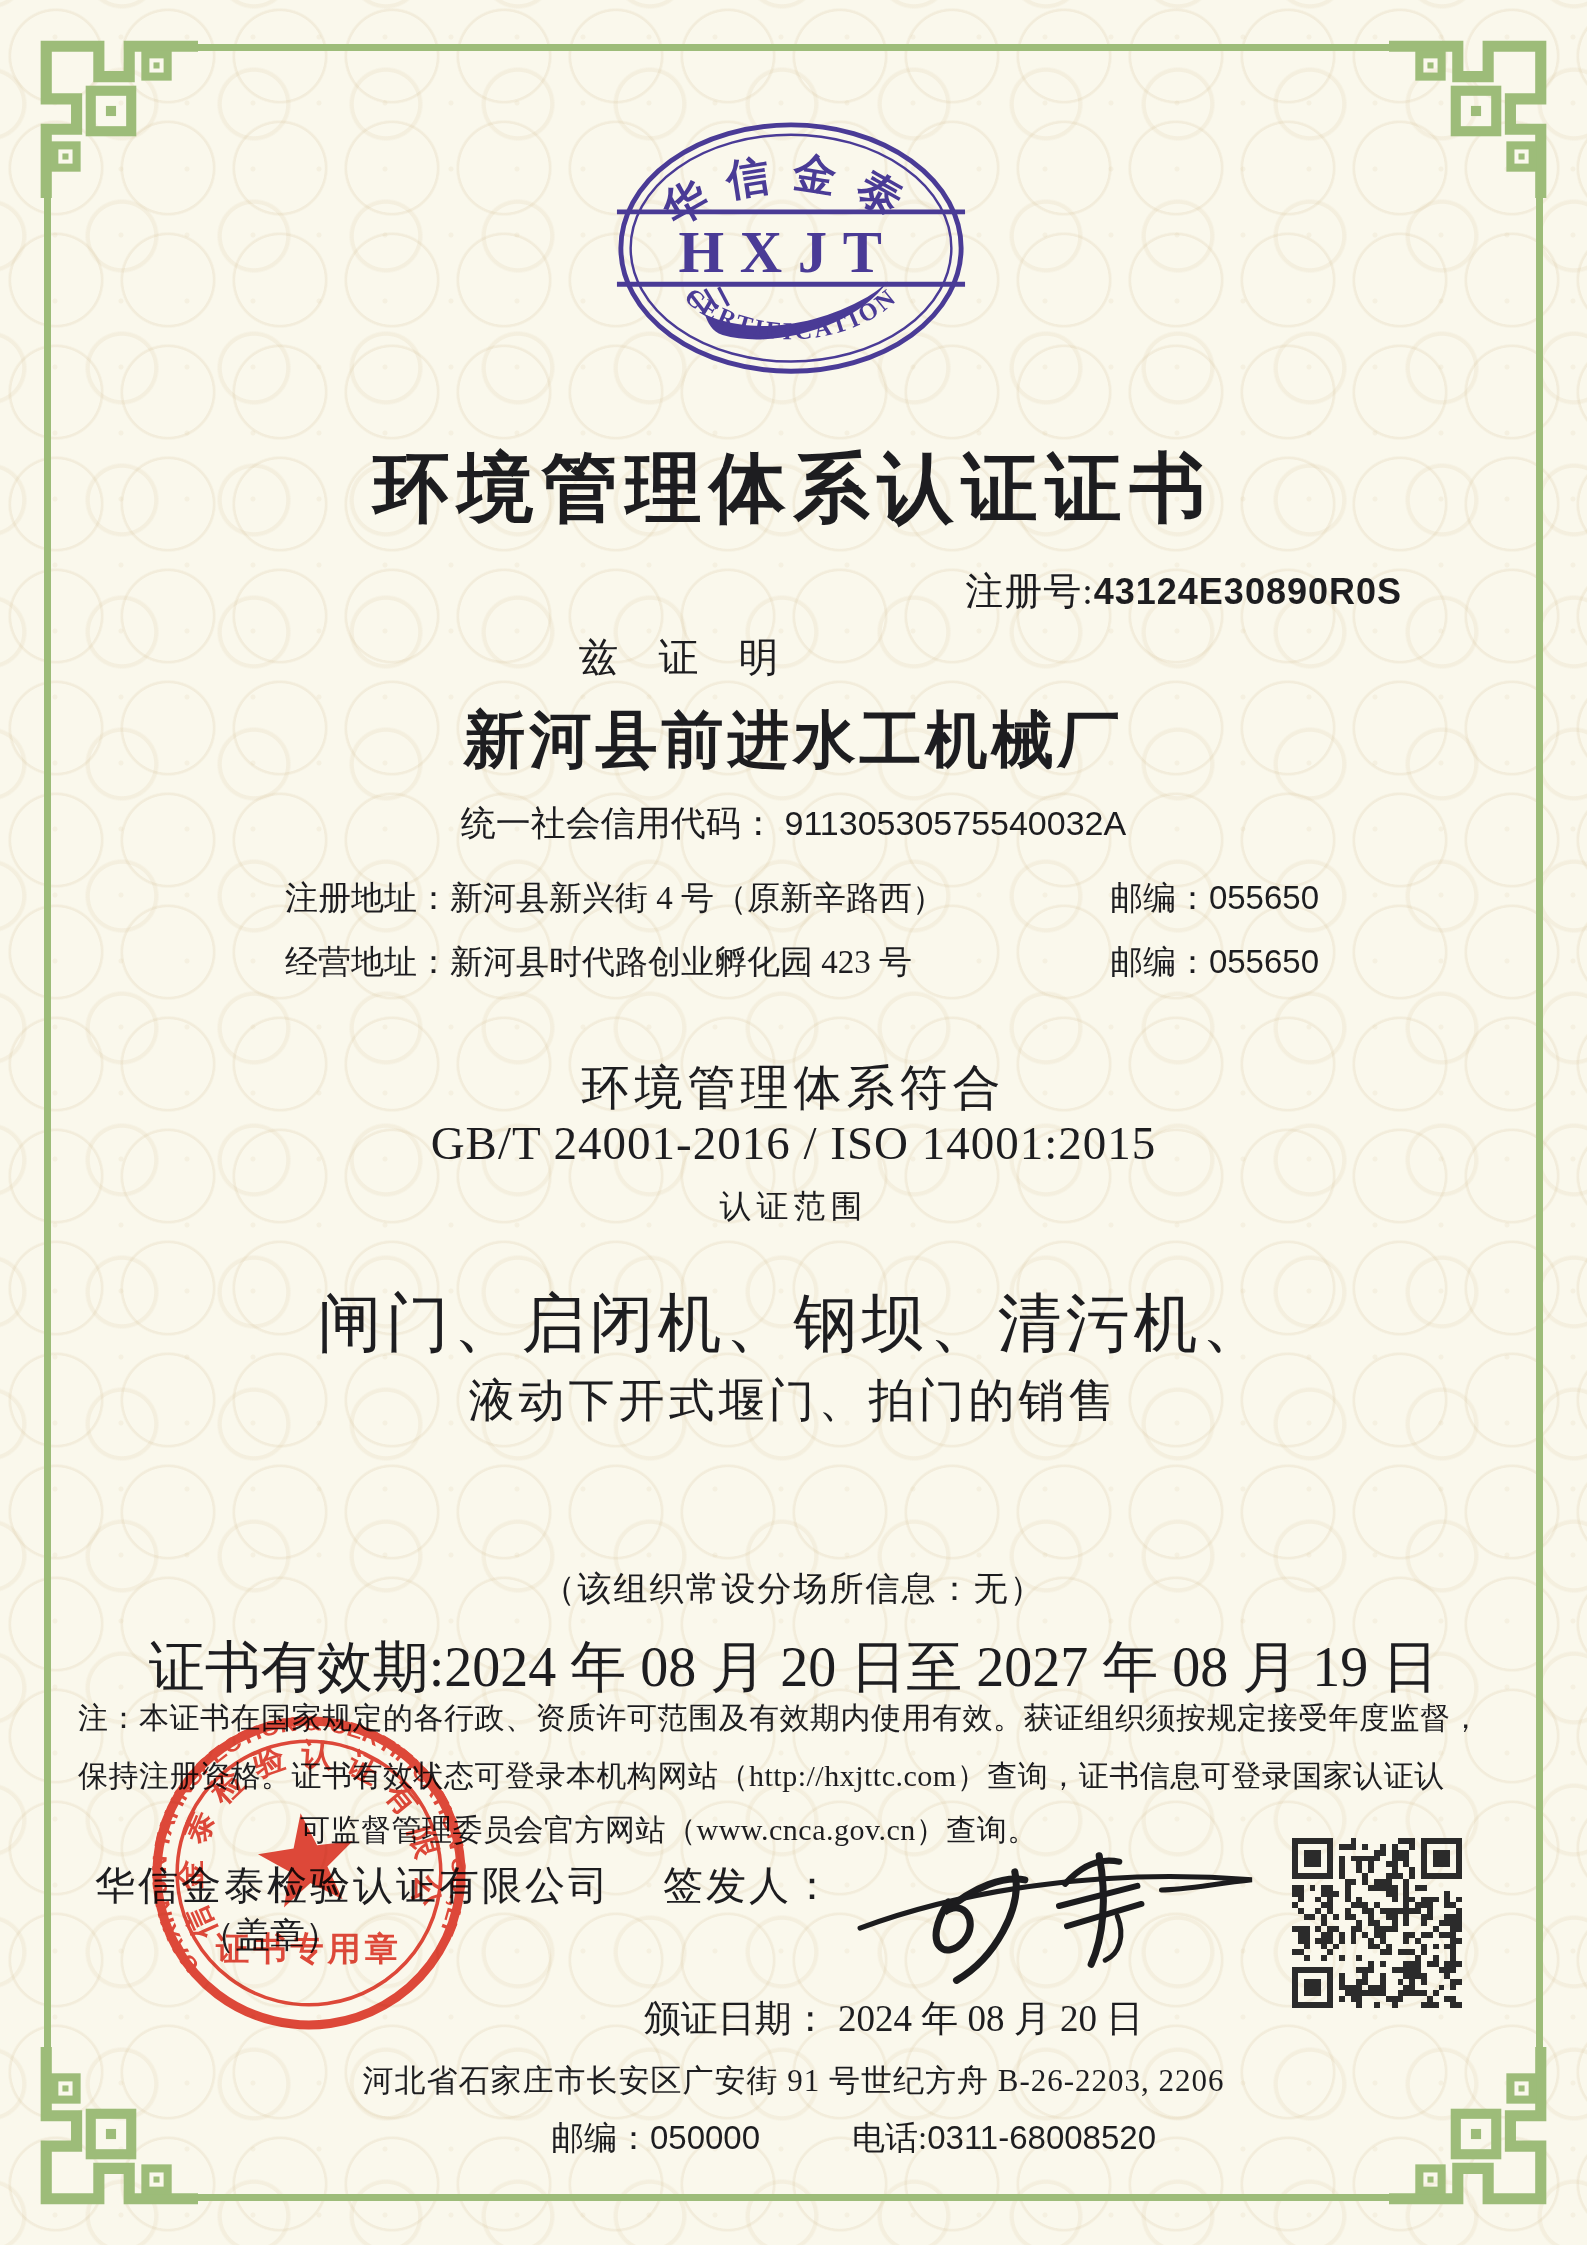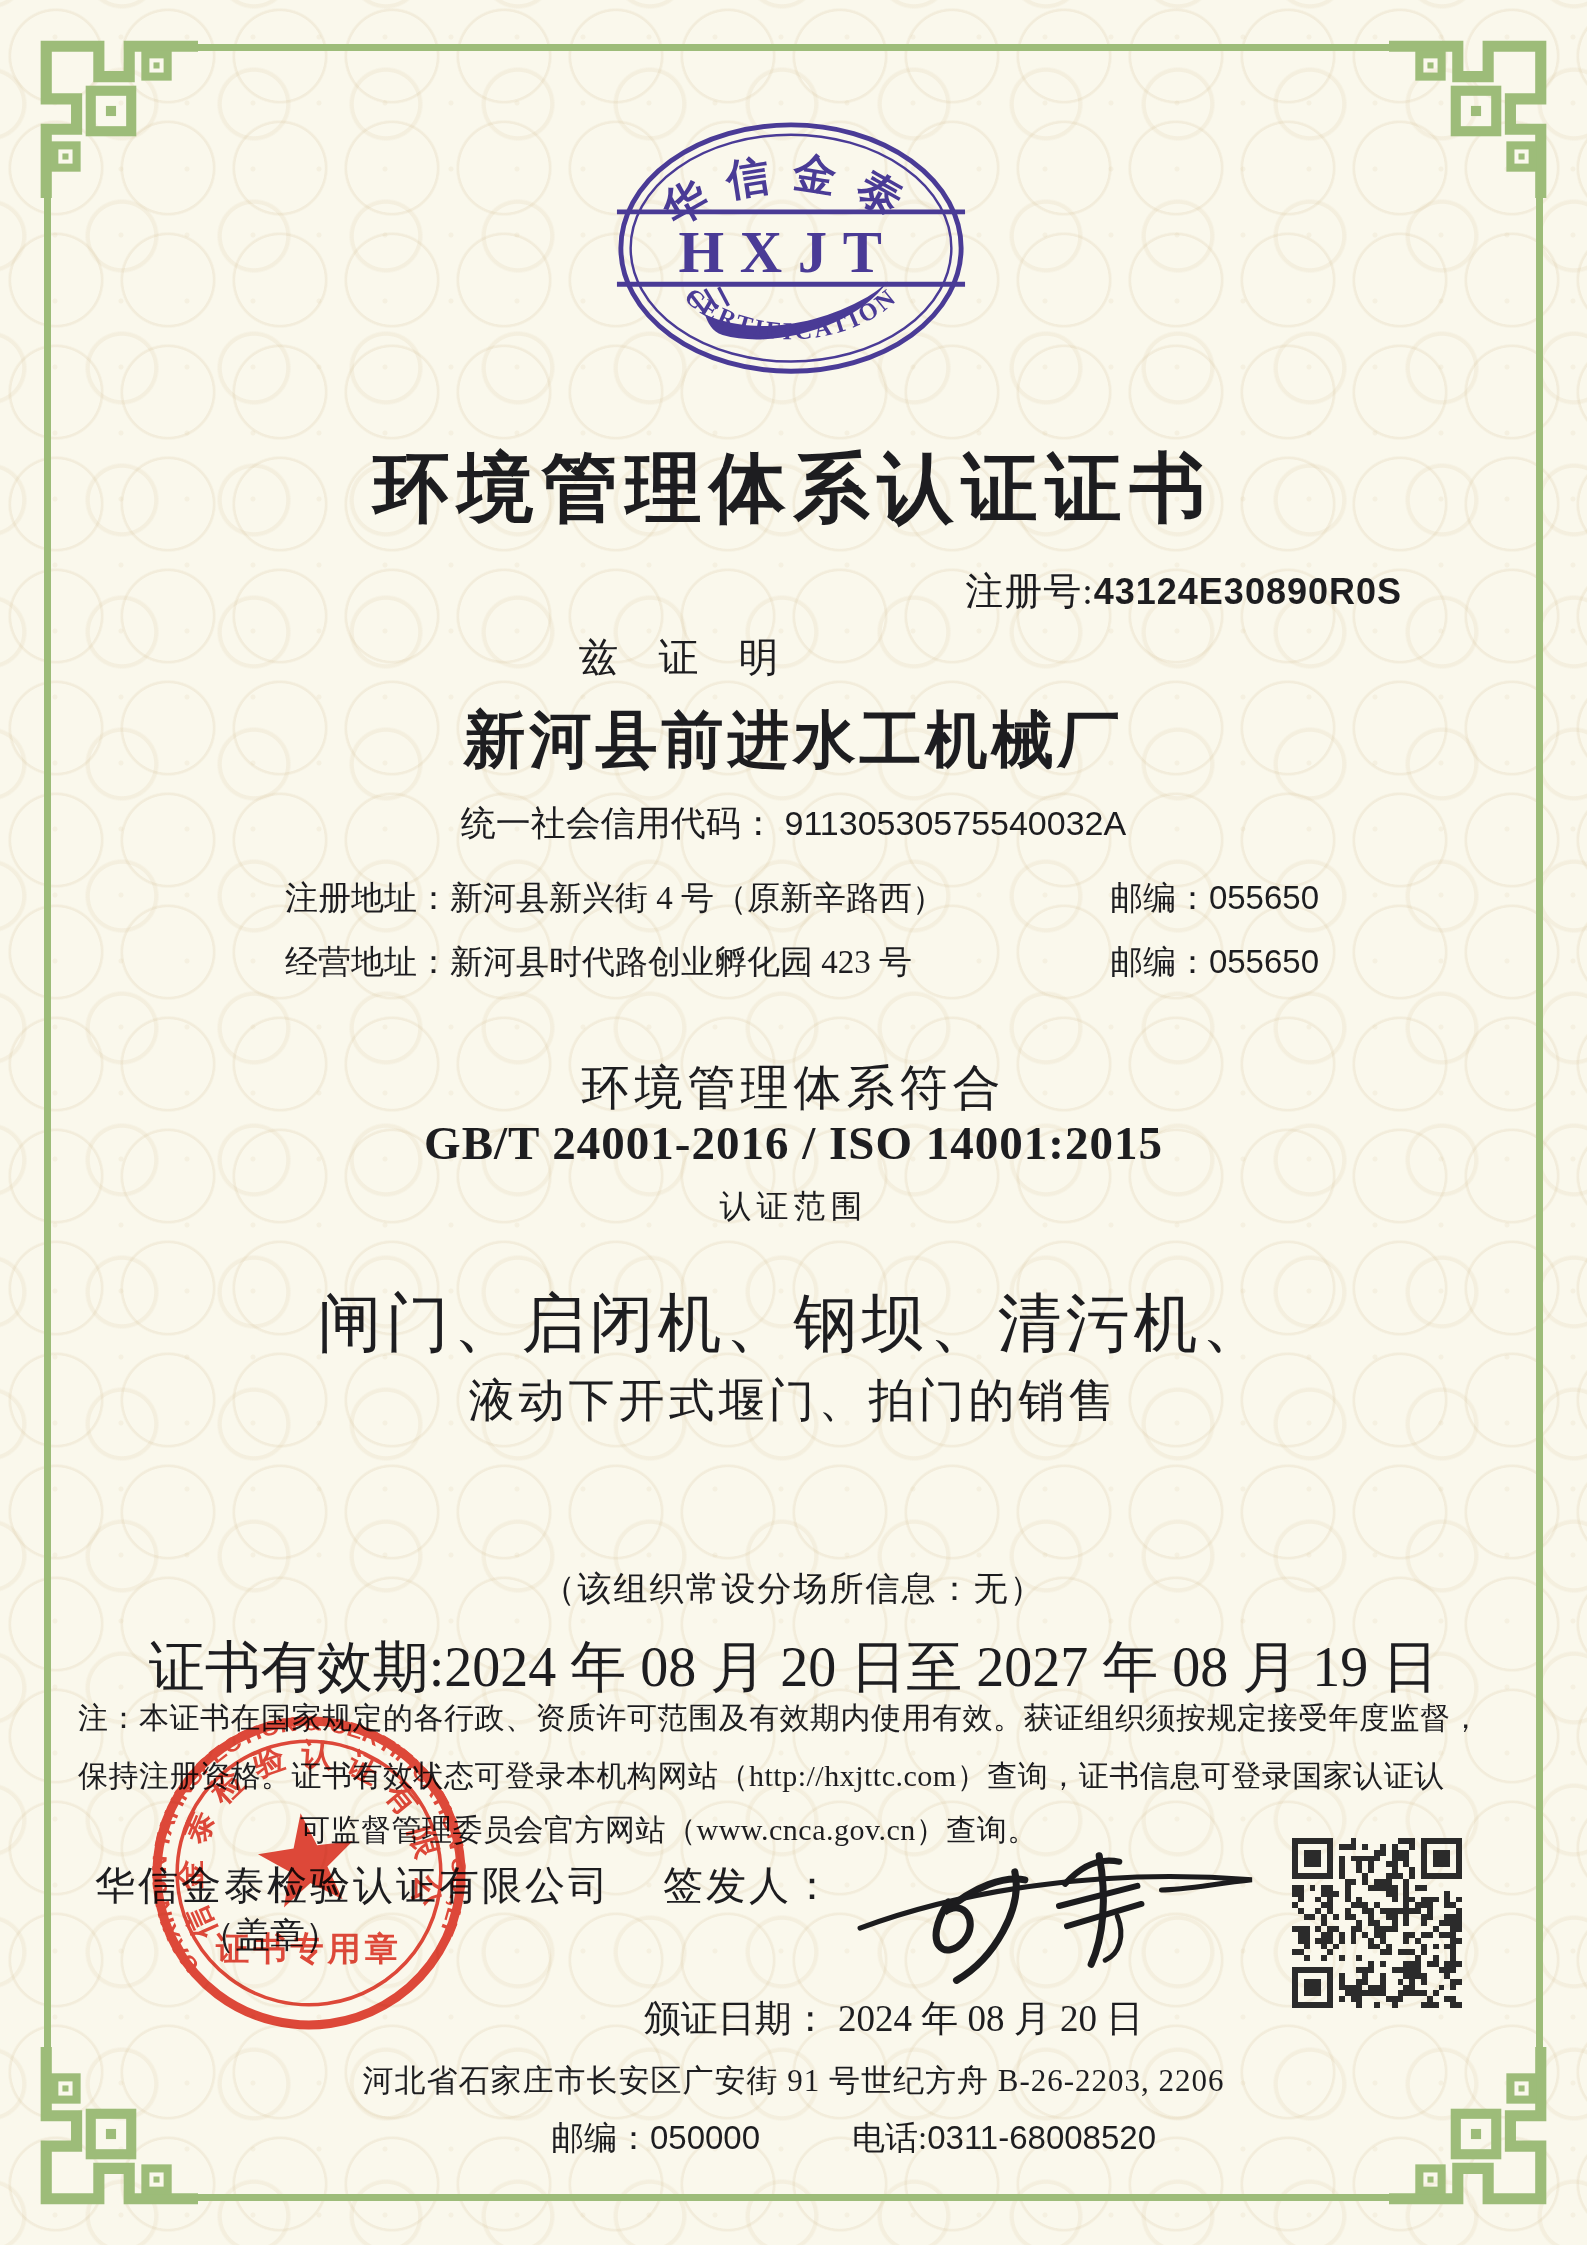--- a/index.html
+++ b/index.html
@@ -44,21 +44,21 @@
   .attest{top:630px;font-size:40px;transform:translateX(-115px);}
   .company{top:698px;font-size:62px;font-weight:bold;letter-spacing:4px;}
   .credit{top:800px;font-size:35px;}
   .credit .val{font-size:34px;}
 
   .addr-row{left:285px;right:268px;display:flex;justify-content:space-between;font-size:33px;}
   .addr-1{top:876px;}
   .addr-2{top:940px;}
 
   .conformity{top:1056px;font-size:48px;letter-spacing:5px;}
-  .standard{top:1116px;font-size:47px;font-weight:bold;letter-spacing:1px;}
+  .standard{top:1116px;font-size:47px;font-weight:normal;letter-spacing:1px;}
   .scope-label{top:1185px;font-size:32px;letter-spacing:5px;}
   .scope-1{top:1280px;font-size:64px;letter-spacing:4px;}
   .scope-2{top:1370px;font-size:46px;letter-spacing:4px;}
   .branch{top:1566px;font-size:34px;letter-spacing:2px;}
   .validity{top:1630px;font-size:56px;}
 
   .note{font-size:30px;letter-spacing:.5px;}
   .note-1{top:1698px;left:78px;right:56px;}
   .note-2{top:1756px;left:78px;right:56px;}
   .note-3{top:1810px;left:300px;}

